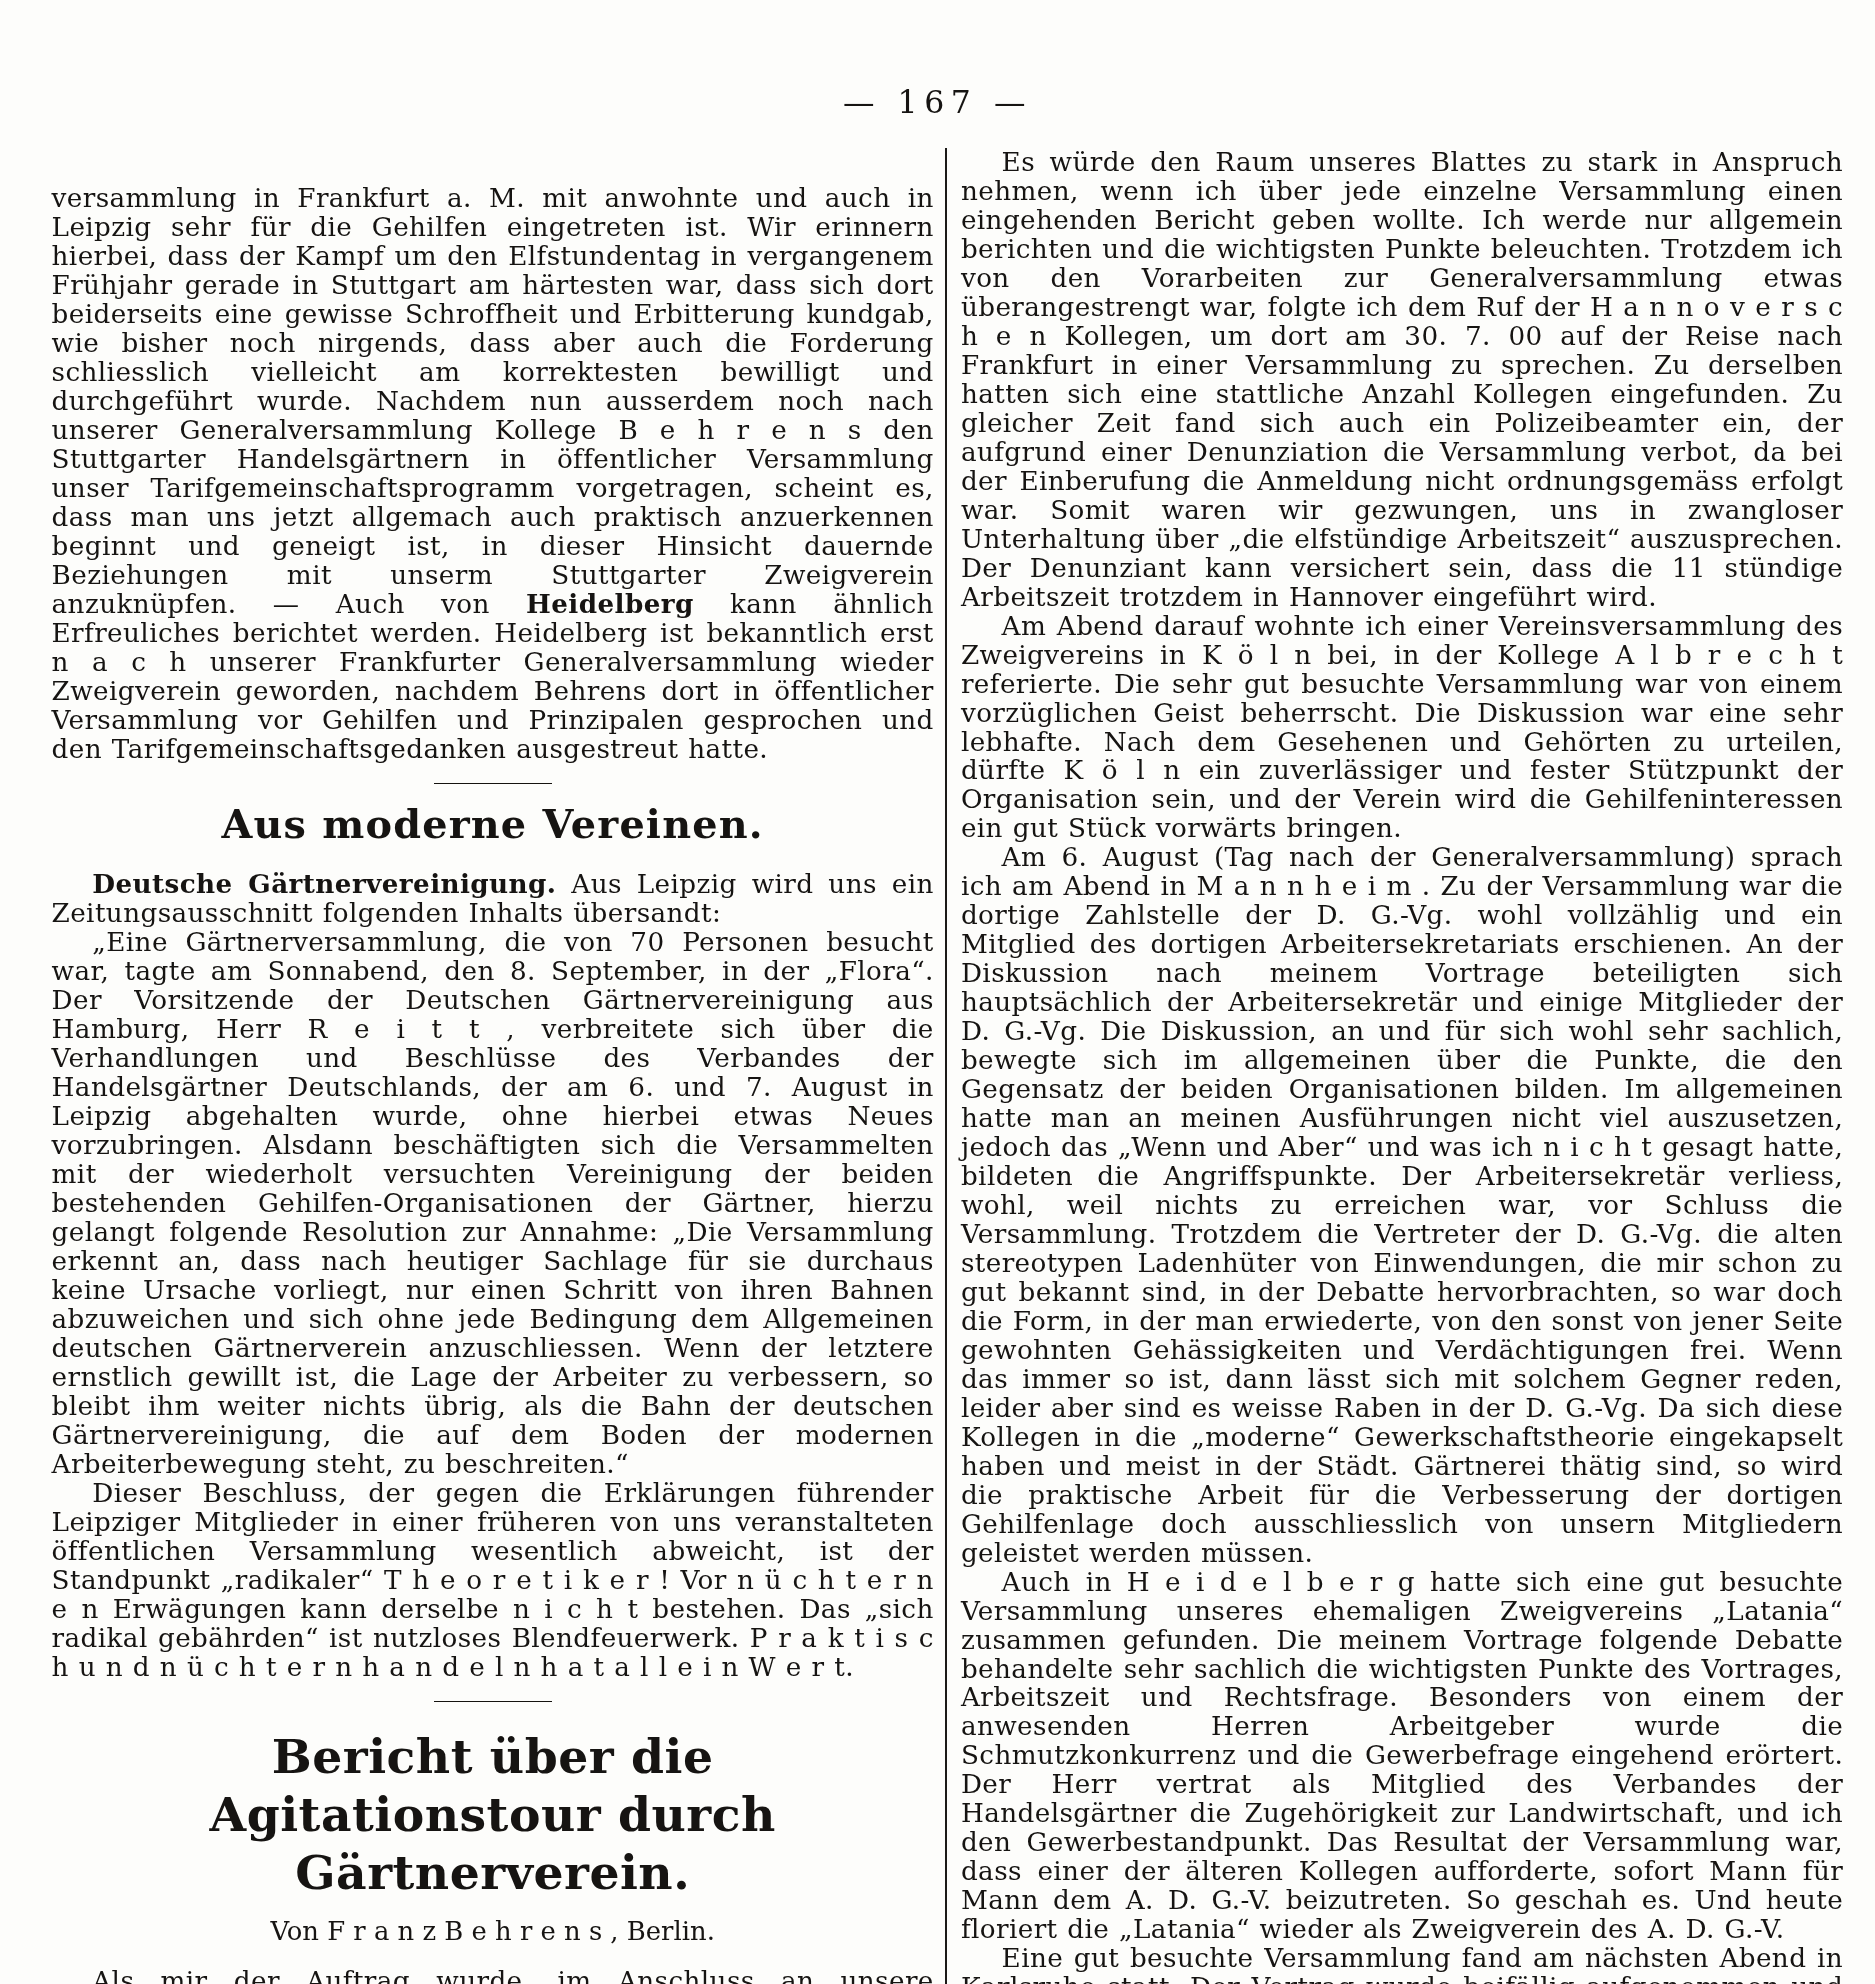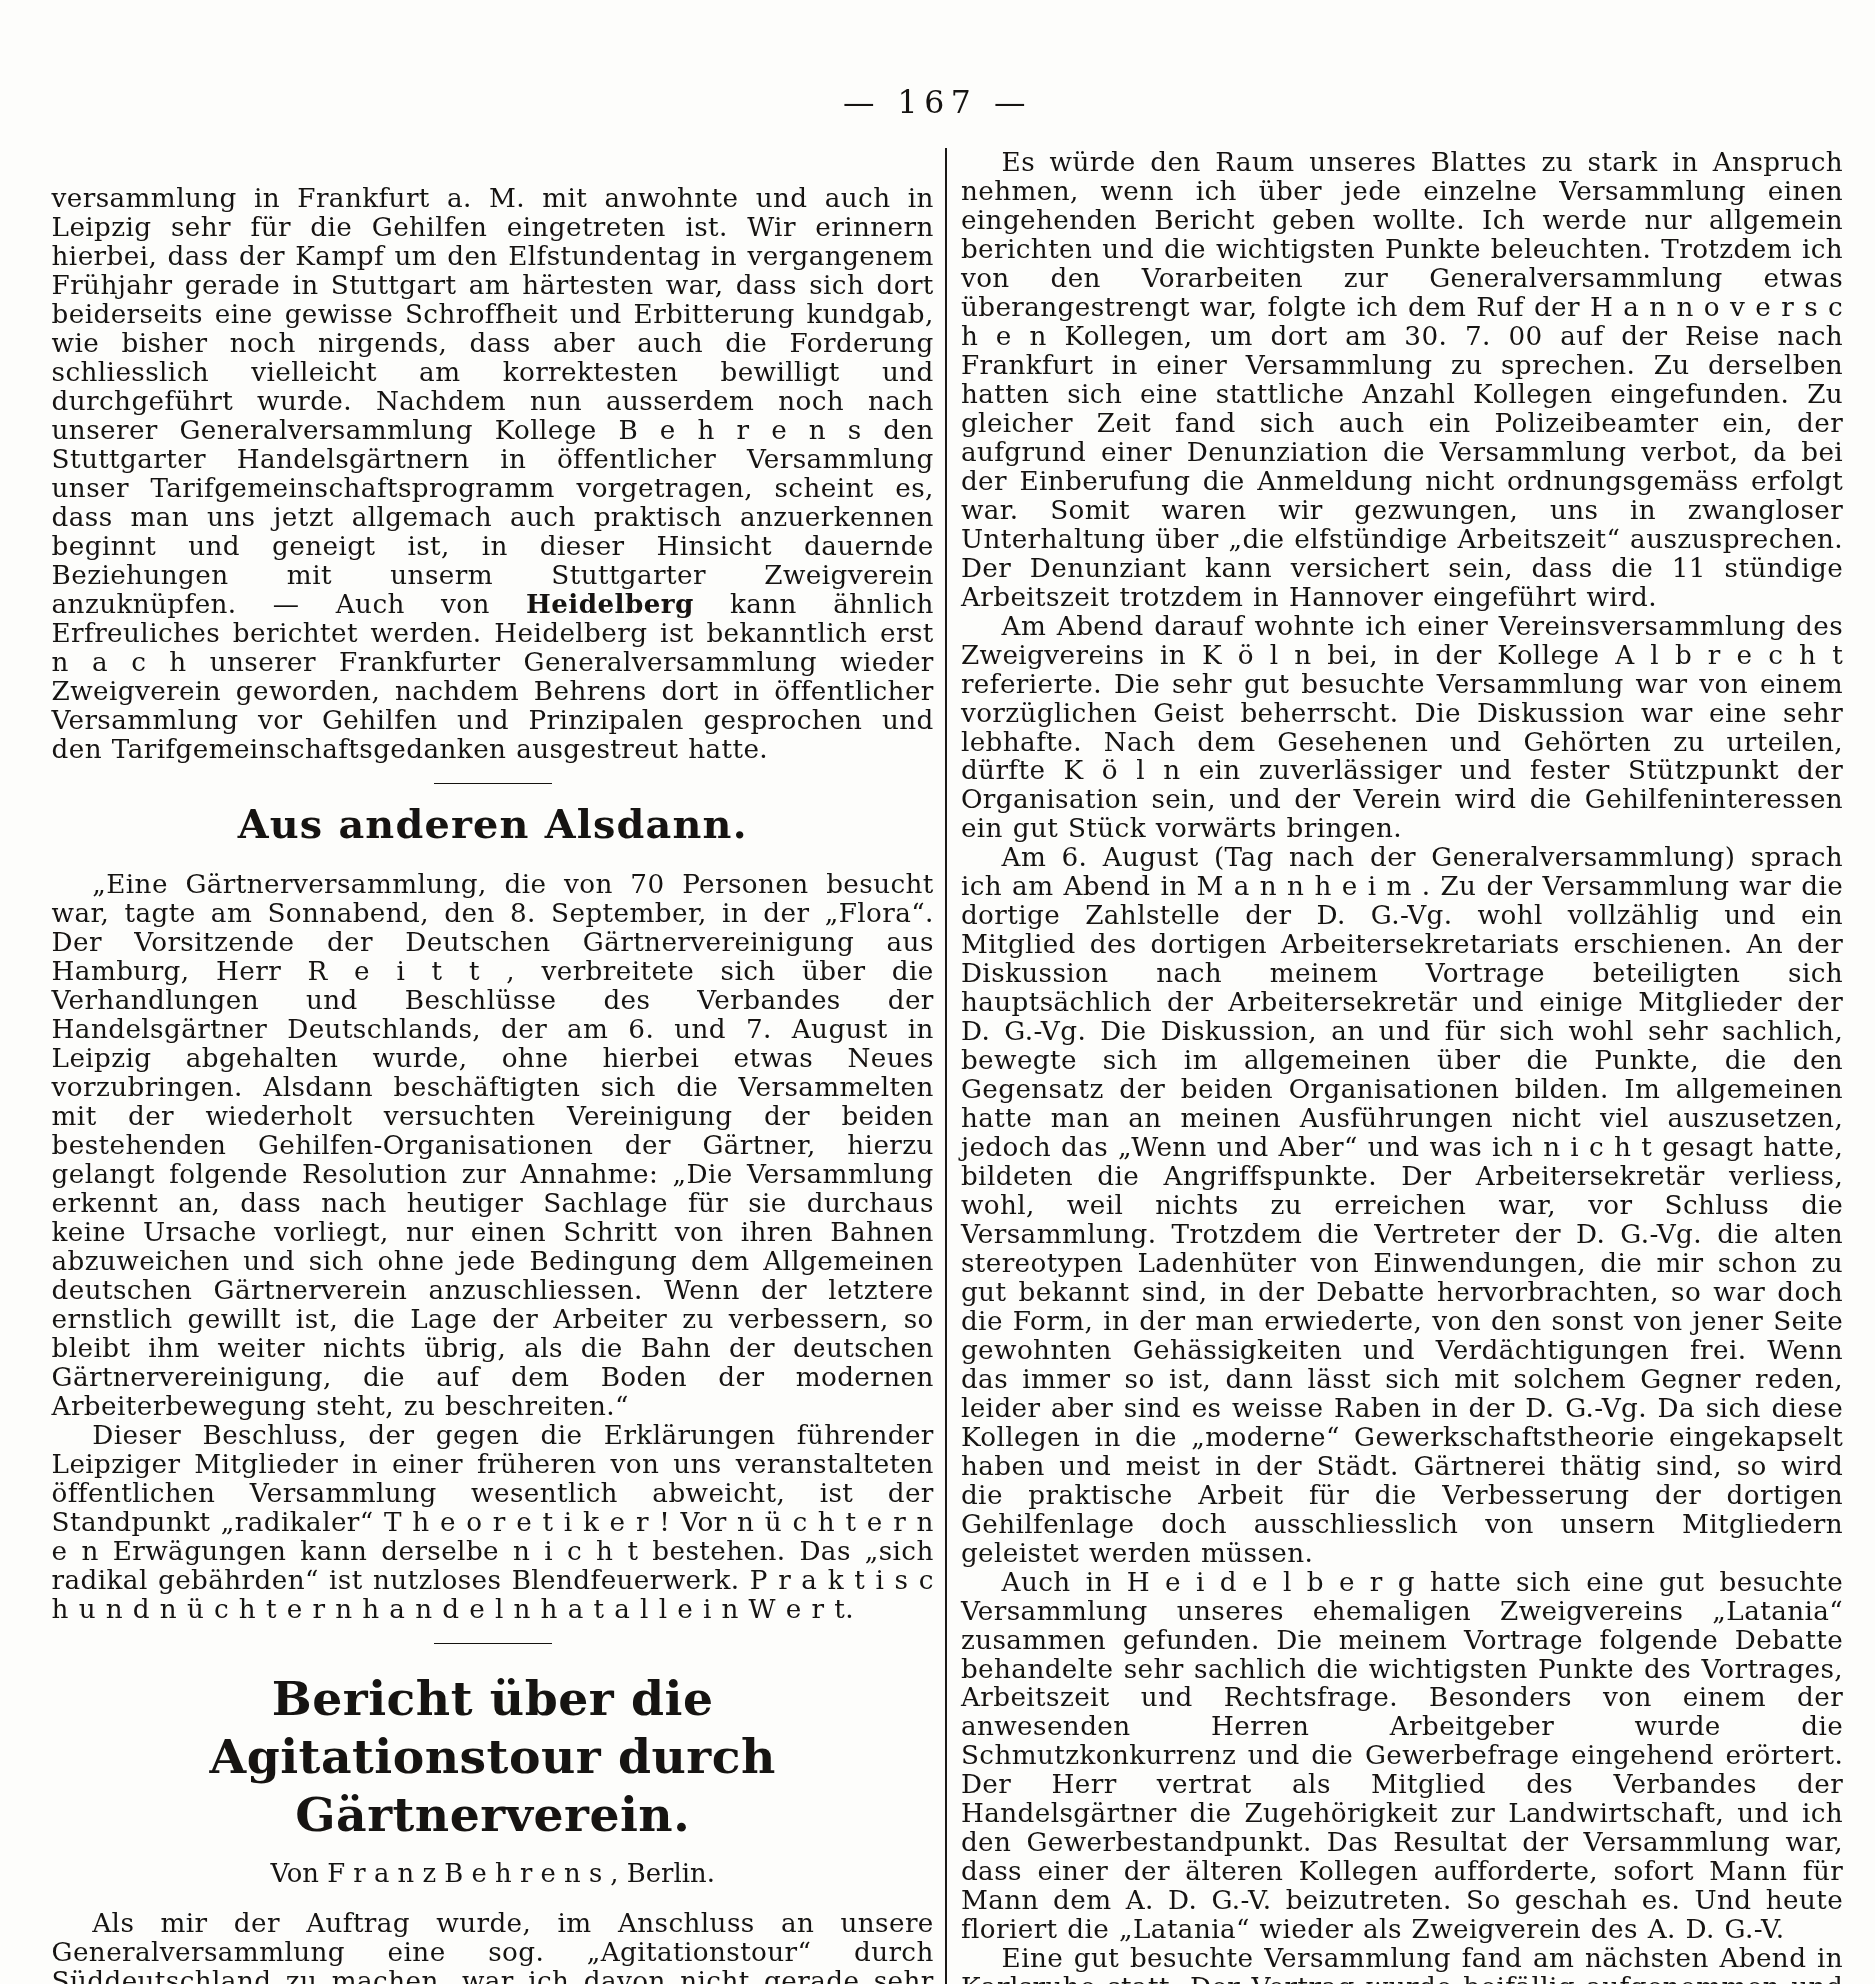--- a/index.html
+++ b/index.html
@@ -88,22 +88,23 @@
   </div>
 
   <div class="columns">
 
     <div class="col col-left">
 
       <p class="continuation"><span>versammlung in Frankfurt a. M. mit anwohnte und auch in Leipzig sehr für die Gehilfen eingetreten ist. Wir erinnern hierbei, dass der Kampf um den Elfstundentag in vergangenem Frühjahr gerade in Stuttgart am härtesten war, dass sich dort beiderseits eine gewisse Schroffheit und Erbitterung kundgab, wie bisher noch nirgends, dass aber auch die Forderung schliesslich vielleicht am korrektesten bewilligt und durchgeführt wurde. Nachdem nun ausserdem noch nach unserer Generalversammlung Kollege B e h r e n s den Stuttgarter Handelsgärtnern in öffentlicher Versammlung unser Tarifgemeinschaftsprogramm vorgetragen, scheint es, dass man uns jetzt allgemach auch praktisch anzuerkennen beginnt und geneigt ist, in dieser Hinsicht dauernde Beziehungen mit unserm Stuttgarter Zweigverein anzuknüpfen. — Auch von </span><b class="inline-bold">Heidelberg</b><span> kann ähnlich Erfreuliches berichtet werden. Heidelberg ist bekanntlich erst n a c h unserer Frankfurter Generalversammlung wieder Zweigverein geworden, nachdem Behrens dort in öffentlicher Versammlung vor Gehilfen und Prinzipalen gesprochen und den Tarifgemeinschaftsgedanken ausgestreut hatte.</span></p>
 
       <hr class="section-rule">
 
-      <h2 class="section-heading">Aus anderen Alsdann.</h2>
+      <h2 class="section-heading">Aus moderne Vereinen.</h2>
 
+      <p><b class="lead-in">Deutsche Gärtnervereinigung.</b> <span>Aus Leipzig wird uns ein Zeitungsausschnitt folgenden Inhalts übersandt:</span></p>
 
       <p>„Eine Gärtnerversammlung, die von 70 Personen besucht war, tagte am Sonnabend, den 8. September, in der „Flora“. Der Vorsitzende der Deutschen Gärtnervereinigung aus Hamburg, Herr R e i t t , verbreitete sich über die Verhandlungen und Beschlüsse des Verbandes der Handelsgärtner Deutschlands, der am 6. und 7. August in Leipzig abgehalten wurde, ohne hierbei etwas Neues vorzubringen. Alsdann beschäftigten sich die Versammelten mit der wiederholt versuchten Vereinigung der beiden bestehenden Gehilfen-Organisationen der Gärtner, hierzu gelangt folgende Resolution zur Annahme: „Die Versammlung erkennt an, dass nach heutiger Sachlage für sie durchaus keine Ursache vorliegt, nur einen Schritt von ihren Bahnen abzuweichen und sich ohne jede Bedingung dem Allgemeinen deutschen Gärtnerverein anzuschliessen. Wenn der letztere ernstlich gewillt ist, die Lage der Arbeiter zu verbessern, so bleibt ihm weiter nichts übrig, als die Bahn der deutschen Gärtnervereinigung, die auf dem Boden der modernen Arbeiterbewegung steht, zu beschreiten.“</p>
 
       <p>Dieser Beschluss, der gegen die Erklärungen führender Leipziger Mitglieder in einer früheren von uns veranstalteten öffentlichen Versammlung wesentlich abweicht, ist der Standpunkt „radikaler“ T h e o r e t i k e r ! Vor n ü c h t e r n e n Erwägungen kann derselbe n i c h t bestehen. Das „sich radikal gebährden“ ist nutzloses Blendfeuerwerk. P r a k t i s c h u n d n ü c h t e r n h a n d e l n h a t a l l e i n W e r t.</p>
 
       <hr class="section-rule">
 
       <h1 class="article-heading">Bericht über die Agitationstour durch Gärtnerverein.</h1>
 
       <div class="byline">Von F r a n z B e h r e n s , Berlin.</div>

